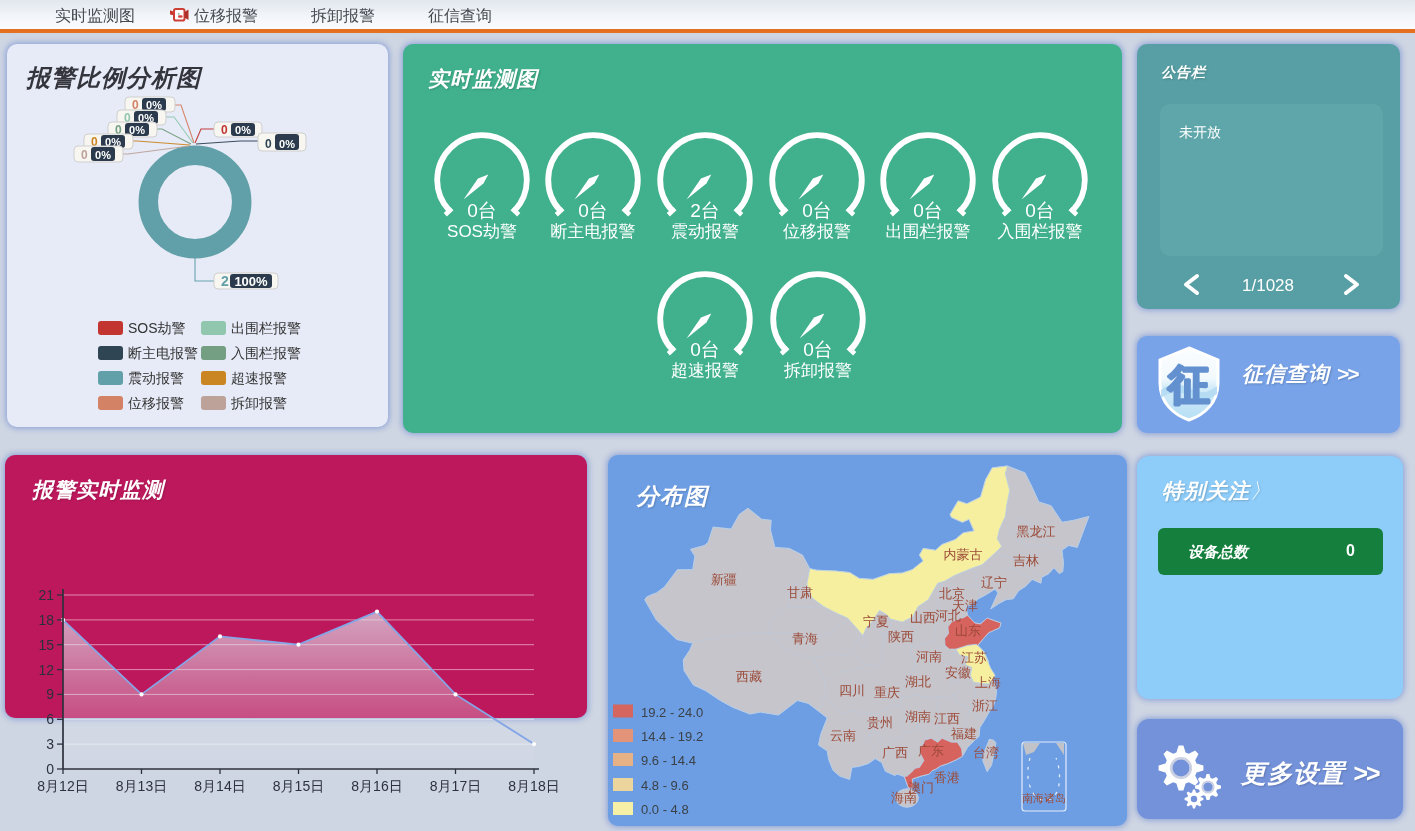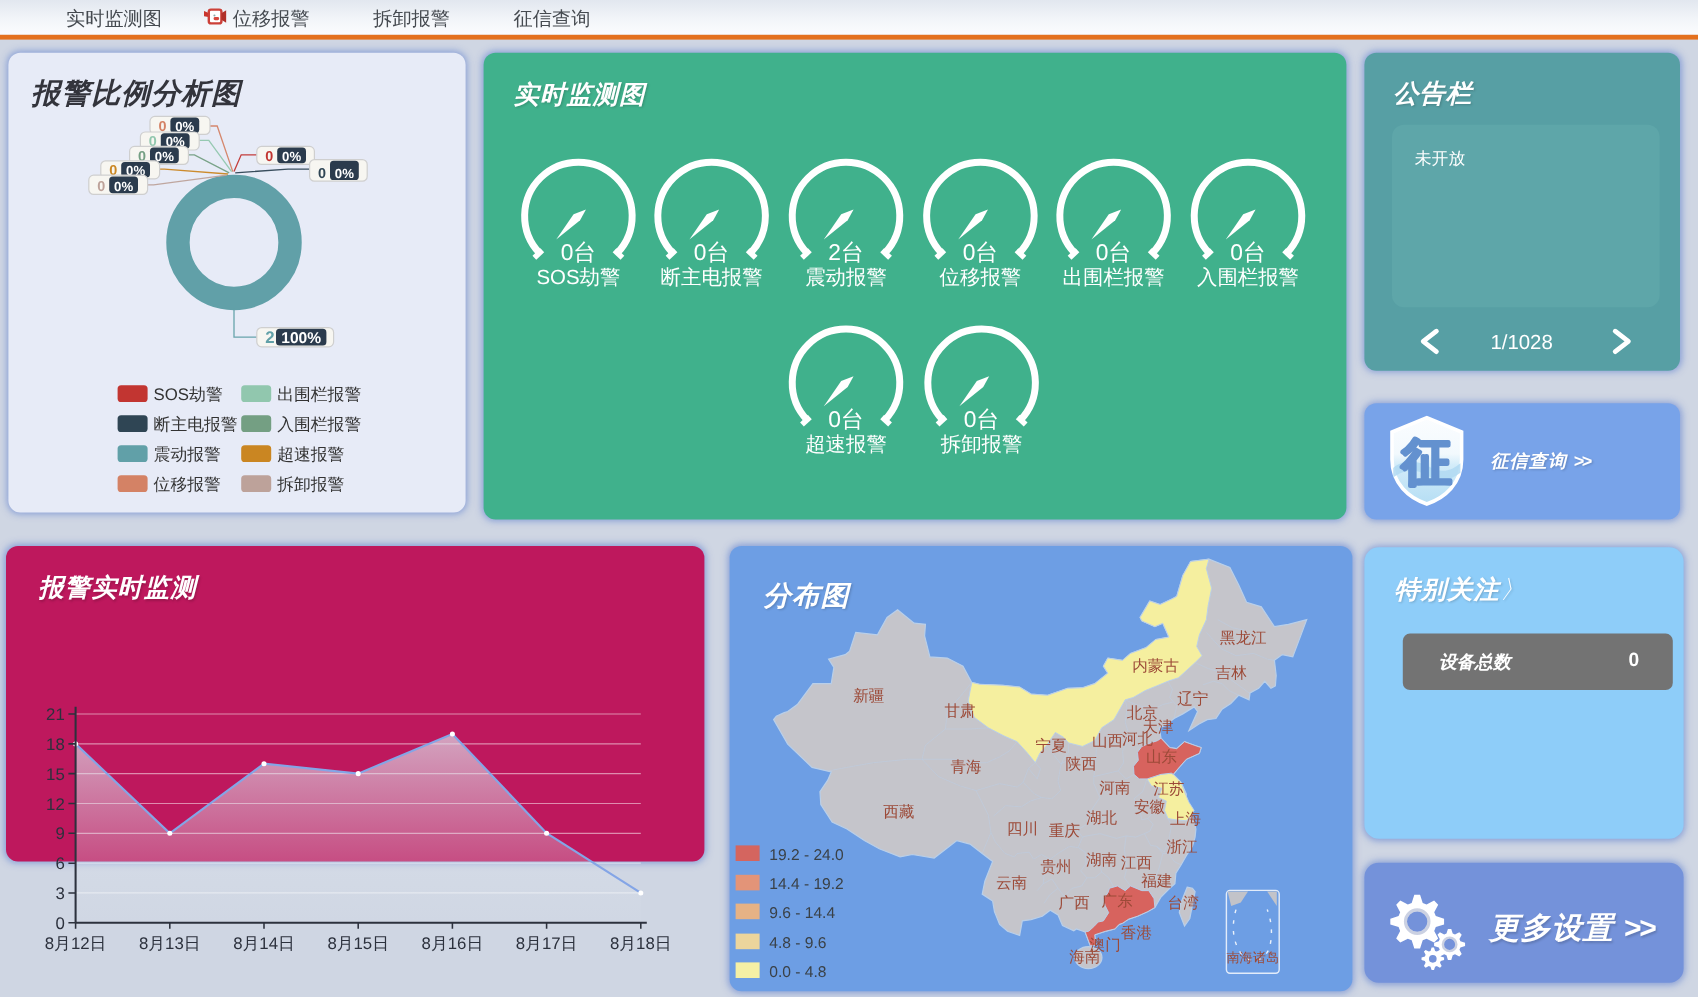--- a/index.html
+++ b/index.html
@@ -13,21 +13,21 @@
   .navitem { position:absolute; top:6px; font-size:16px; color:#454a50; }
   #panel-pie   { left:7px;  top:44px;  width:381px; height:383px; background:#e7ebf7; }
   #panel-gauge { left:403px; top:44px; width:719px; height:389px; background:#40b18c; }
   #panel-notice{ left:1137px; top:44px; width:263px; height:265px; background:#579fa4; }
   #panel-credit{ left:1137px; top:336px; width:263px; height:97px; background:#78a3e9; }
   #panel-line  { left:5px; top:455px; width:582px; height:263px; background:#be185d; }
   #panel-map   { left:608px; top:455px; width:519px; height:371px; background:#6d9ee4; }
   #panel-focus { left:1137px; top:456px; width:266px; height:243px; background:#8ecdf9; border-radius:12px; }
   #panel-more  { left:1137px; top:719px; width:266px; height:100px; background:#7492da; border-radius:12px; }
   #notice-inner { position:absolute; left:23px; top:60px; width:223px; height:152px; background:#5ea6a9; border-radius:10px; }
-  #focus-row { position:absolute; left:32px; top:72px; width:225px; height:47px; background:#737373; border-radius:6px; }
+  #focus-row { position:absolute; left:21px; top:72px; width:225px; height:47px; background:#15803d; border-radius:6px; }
 </style>
 </head>
 <body>
   <div id="nav">
     <span class="navitem" style="left:55px;">实时监测图</span>
     <span class="navitem" style="left:169px;"><svg width="20" height="16" viewBox="0 0 20 16" style="vertical-align:-3px;">
         <path d="M1,3.2 L6,5.2 L6,8.4 L1,7.6 Z" fill="#c9352c"></path>
         <rect x="5" y="2" width="10.5" height="11.5" rx="1.8" fill="#fff" stroke="#cc4038" stroke-width="2"></rect>
         <rect x="9" y="8.2" width="4.6" height="2.6" rx="1.2" fill="#d5473d"></rect>
         <circle cx="9.7" cy="6.9" r="0.9" fill="#8aa"></circle>
@@ -149,21 +149,21 @@
       <path d="M382.5,305.8 A44.8,44.8 0 1 1 447.5,305.8" fill="none" stroke="#fff" stroke-width="5.8"></path>
       <line x1="384.9" y1="303.6" x2="378.3" y2="309.8" stroke="#fff" stroke-width="4.6"></line>
       <line x1="445.1" y1="303.6" x2="451.7" y2="309.8" stroke="#fff" stroke-width="4.6"></line>
       <polygon points="396.5,294.5 411,273.6 421.3,269.6 416.4,278.6" fill="#fff"></polygon>
       <text x="415" y="312" font-size="19" fill="#fff" text-anchor="middle">0台</text>
       <text x="415" y="332" font-size="17" fill="#fff" text-anchor="middle">拆卸报警</text>
     </svg>
   </div>
 
   <div class="panel" id="panel-notice">
-    <div class="ptitle" style="left:24px; top:20px; font-size:21px;">公告栏</div>
+    <div class="ptitle" style="left:24px; top:20px; font-size:14px;">公告栏</div>
     <div id="notice-inner">
       <div style="position:absolute; left:19px; top:20px; color:#fff; font-size:14px;font-family:Liberation Mono, monospace;">未开放</div>
     </div>
     <svg width="263" height="60" viewBox="0 0 263 60" style="position:absolute;left:0;top:225px;">
       <polyline points="60,7 49,15.5 60,24" fill="none" stroke="#fff" stroke-width="4" stroke-linecap="round" stroke-linejoin="round"></polyline>
       <polyline points="209,7 220,15.5 209,24" fill="none" stroke="#fff" stroke-width="4" stroke-linecap="round" stroke-linejoin="round"></polyline>
       <text x="131" y="22" font-size="17" fill="#fff" text-anchor="middle">1/1028</text>
     </svg>
   </div>
 
@@ -174,21 +174,21 @@
           <stop offset="0" stop-color="#fbfdff"></stop>
           <stop offset="0.42" stop-color="#f2f9fd"></stop>
           <stop offset="0.55" stop-color="#d3ecf9"></stop>
           <stop offset="1" stop-color="#b5def4"></stop>
         </linearGradient>
       </defs>
       <path d="M35 2 L64 14 V37 C64 57 50 69 35 74 C20 69 6 57 6 37 V14 Z" fill="url(#sh)" stroke="#fff" stroke-width="3"></path>
       <path d="M7 44 C16 36 28 38 37 43 C48 49 56 46 63 40 L63 48 C52 56 44 55 35 50 C25 44 15 46 7 52 Z" fill="rgba(176,217,242,0.85)"></path>
       <text x="35" y="53" font-size="42" font-weight="bold" fill="#6391cf" stroke="#6391cf" stroke-width="2.6" stroke-linejoin="round" text-anchor="middle">征</text>
     </svg>
-    <div class="ptitle" style="left:105px; top:39px; font-size:15px;text-align:center;">征信查询 <span style="letter-spacing:-2px;">&gt;&gt;</span></div>
+    <div class="ptitle" style="left:105px; top:24px; font-size:21px;text-align:center;">征信查询 <span style="letter-spacing:-2px;">&gt;&gt;</span></div>
   </div>
 
   <div class="panel" id="panel-line">
     <div class="ptitle" style="left:27px; top:21px; font-size:21px;">报警实时监测</div>
     <svg width="582" height="371" viewBox="0 0 582 371" style="position:absolute;left:0;top:0;">
       <line x1="58" y1="289.1" x2="529" y2="289.1" stroke="rgba(255,255,255,0.5)" stroke-width="1"></line>
       <line x1="58" y1="264.3" x2="529" y2="264.3" stroke="rgba(255,255,255,0.5)" stroke-width="1"></line>
       <line x1="58" y1="239.4" x2="529" y2="239.4" stroke="rgba(255,255,255,0.5)" stroke-width="1"></line>
       <line x1="58" y1="214.6" x2="529" y2="214.6" stroke="rgba(255,255,255,0.5)" stroke-width="1"></line>
       <line x1="58" y1="189.7" x2="529" y2="189.7" stroke="rgba(255,255,255,0.5)" stroke-width="1"></line>

